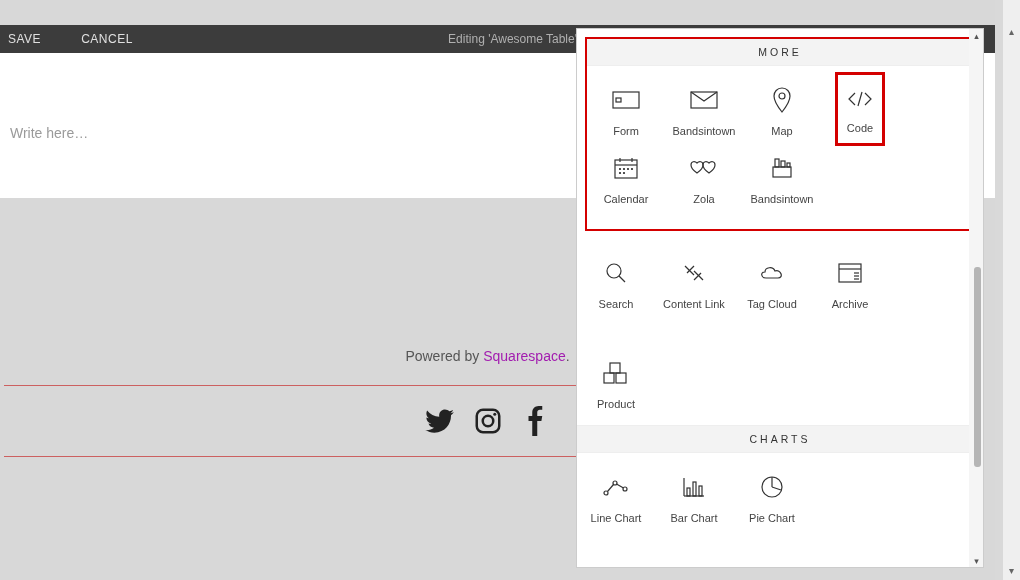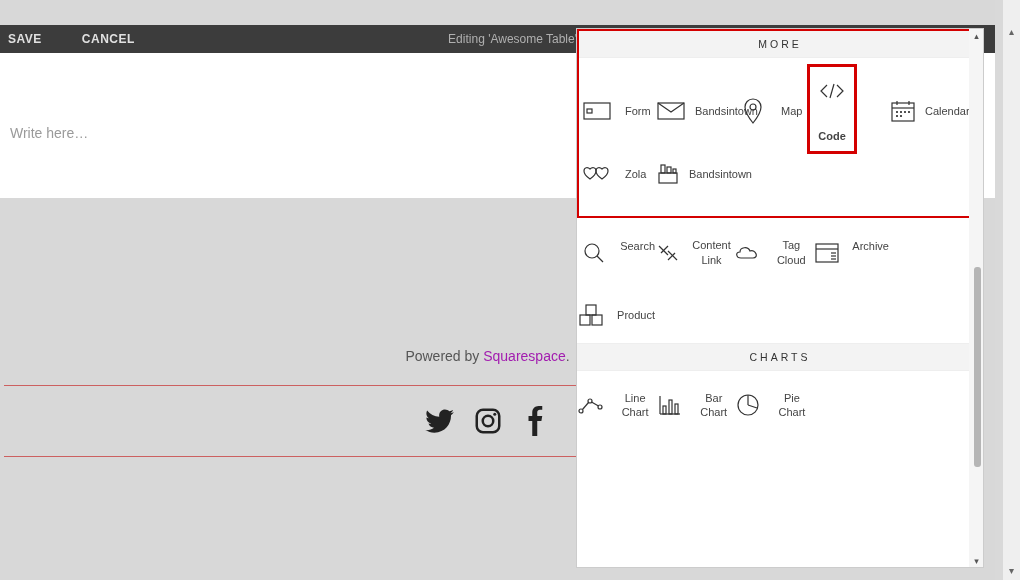--- a/index.html
+++ b/index.html
@@ -5,22 +5,22 @@
     * { box-sizing: border-box; margin: 0; padding: 0; font-family: -apple-system, "Helvetica Neue", Arial, sans-serif; }
     body { width: 1020px; height: 580px; background: #d9d9d9; overflow: hidden; position: relative; }
 
     .outer-frame { width: 995px; height: 580px; background: #d8d8d8; position: relative; }
 
     .editor-bar {
       position: absolute; top: 25px; left: 0; right: 0; height: 28px;
       background: #3c3c3c; display: flex; align-items: center; color: #e0e0e0;
       padding: 0 8px; font-size: 12px;
     }
-    .editor-bar .save { font-weight: 700; letter-spacing: 0.5px; cursor: pointer; }
-    .editor-bar .cancel { margin-left: 40px; font-weight: 700; letter-spacing: 0.5px; cursor: pointer; }
+    .editor-bar .save { font-weight: 400; letter-spacing: 0.5px; cursor: pointer; }
+    .editor-bar .cancel { margin-left: 40px; font-weight: 400; letter-spacing: 0.5px; cursor: pointer; }
     .editor-bar .editing { margin-left: auto; margin-right: 410px; color: #b0b0b0; font-size: 12px; }
 
     .write-area {
       position: absolute; top: 53px; left: 0; right: 0; height: 145px;
       background: #fff; padding: 72px 14px 14px 10px; font-size: 14px; color: #9a9a9a;
     }
 
     .footer-text {
       position: absolute; top: 348px; left: 0; right: 20px; text-align: center;
       font-size: 14px; color: #555;
@@ -44,37 +44,37 @@
     .panel::-webkit-scrollbar { width: 0; display: none; }
     .panel-inner { position: relative; }
 
     .section-header {
       background: #f3f3f3; text-align: center; font-size: 10.5px; letter-spacing: 3px;
       color: #333; padding: 7px 0; border-top: 1px solid #eee; border-bottom: 1px solid #eee;
     }
 
     .block-grid { display: flex; flex-wrap: wrap; padding: 10px 0 8px 0; }
     .block-item {
-      width: 78px; display: flex; align-items: center;
+      width: 78px; display: flex; flex-direction: column; align-items: center;
       gap: 10px; padding: 10px 0 6px 0; cursor: pointer; font-size: 11px; color: #444;
     }
     .block-item .icon-wrap {
       width: 36px; height: 28px; display: flex; align-items: center; justify-content: center;
     }
     .block-item svg { stroke: #333; fill: none; stroke-width: 1.2; }
     .block-item .label { text-align: center; line-height: 1.3; min-height: 14px; }
     .block-item.multiline .label { min-height: 28px; }
 
     .more-box {
-      border: 2px solid #d40000; margin: 0px; padding-bottom: 14px;
+      border: 2px solid #d40000; margin: 8px; padding-bottom: 8px;
     }
     .code-box {
       border: 3px solid #d40000; padding: 2px 4px; margin: -4px -6px;
     }
-    .code-inner { display: flex; flex-direction: column; align-items: center; gap: 24px; padding: 8px 0 6px 0; font-weight: bold;}
+    .code-inner { display: flex; flex-direction: column; align-items: center; gap: 8px; padding: 8px 0 6px 0;}
 
     
     .win-scroll {
       position: absolute; right: 0; top: 0; width: 17px; height: 580px; background: #efefef;
     }
     .win-scroll .arrow { position: absolute; left: 2px; width: 13px; height: 13px; color: #666; font-size: 10px; display:flex; align-items:center; justify-content:center; }
     .win-scroll .up { top: 25px; }
     .win-scroll .down { bottom: 3px; }
 
     .panel-scroll {

